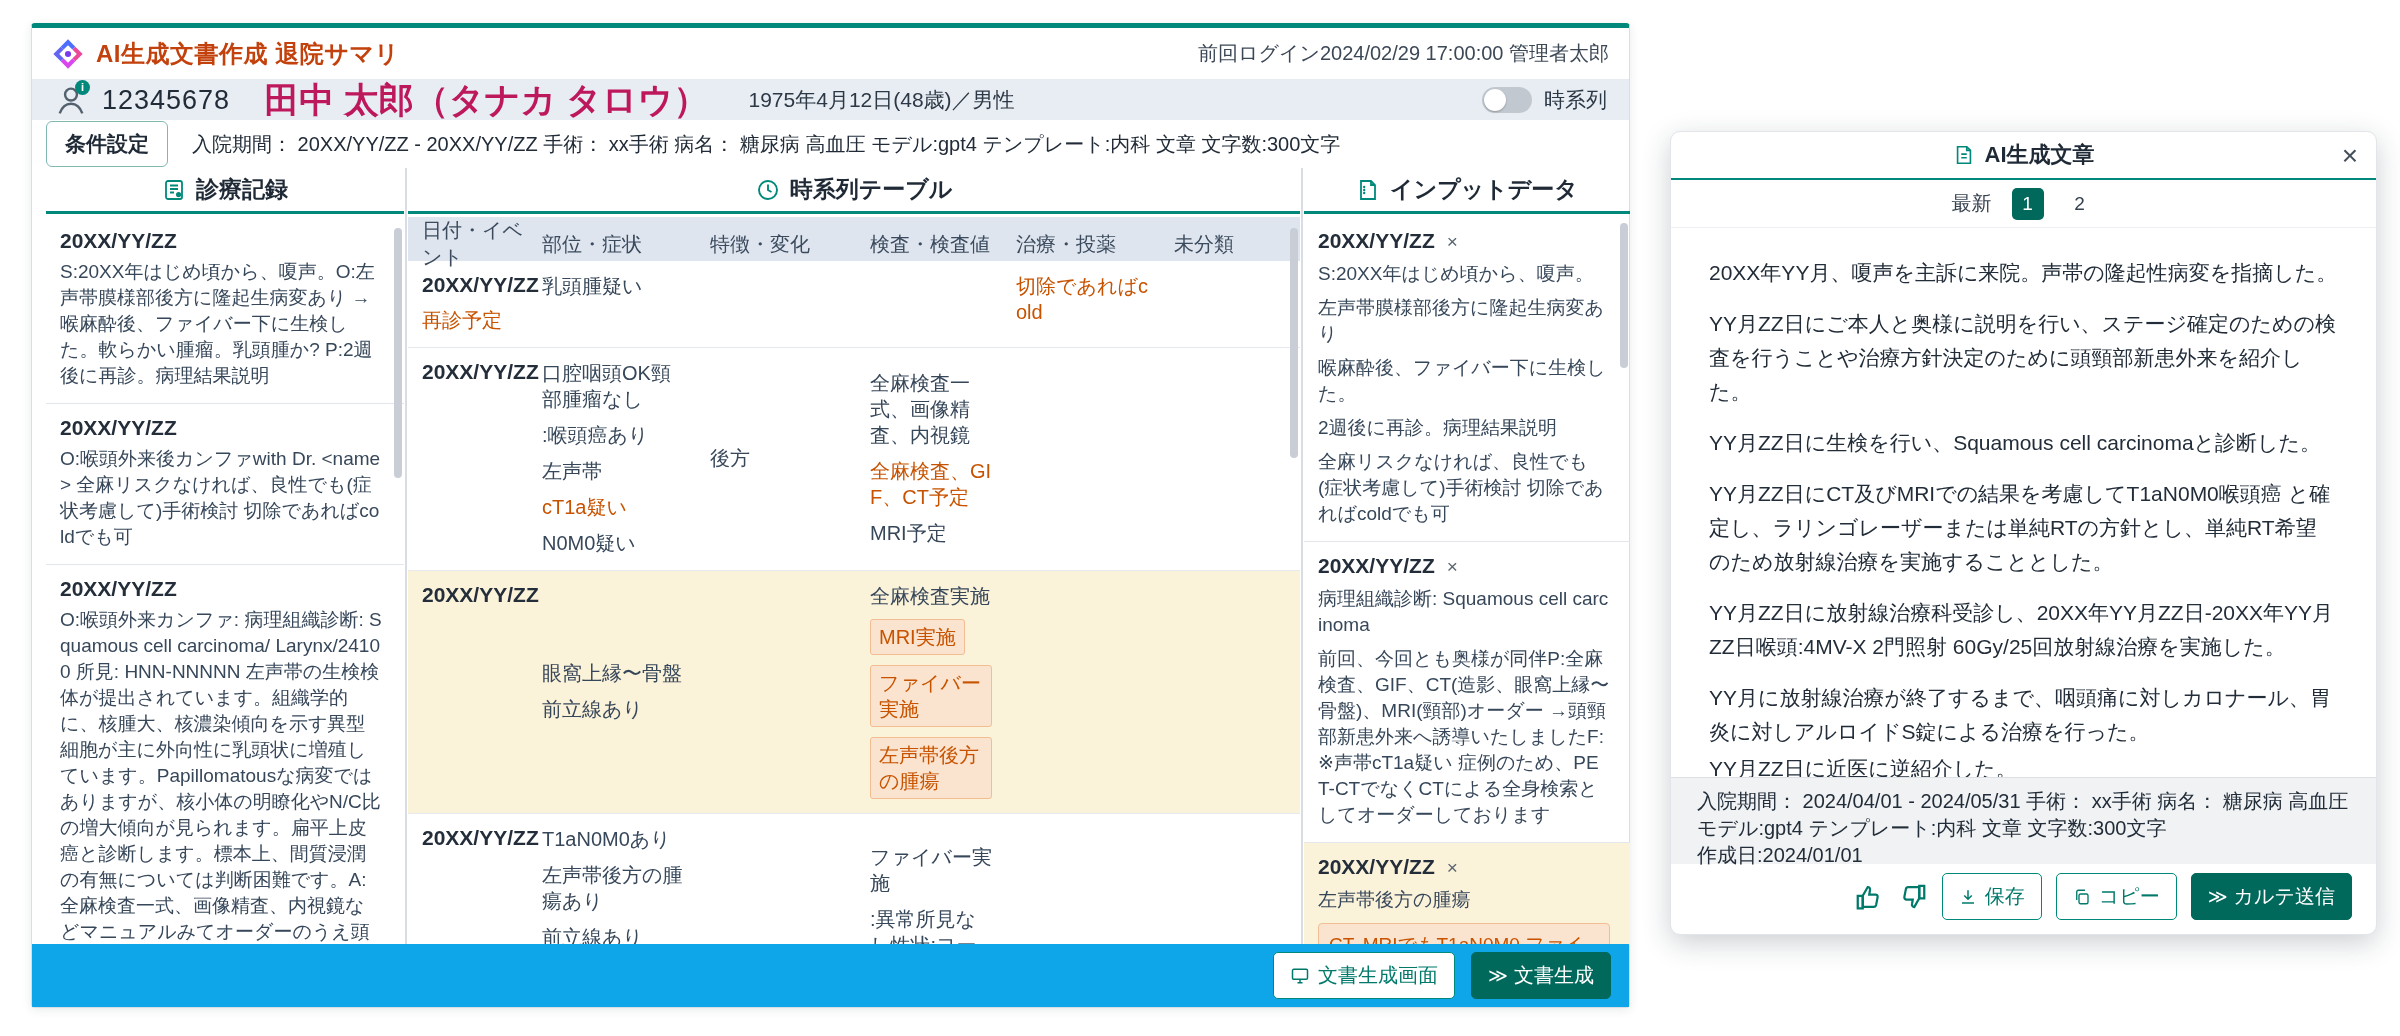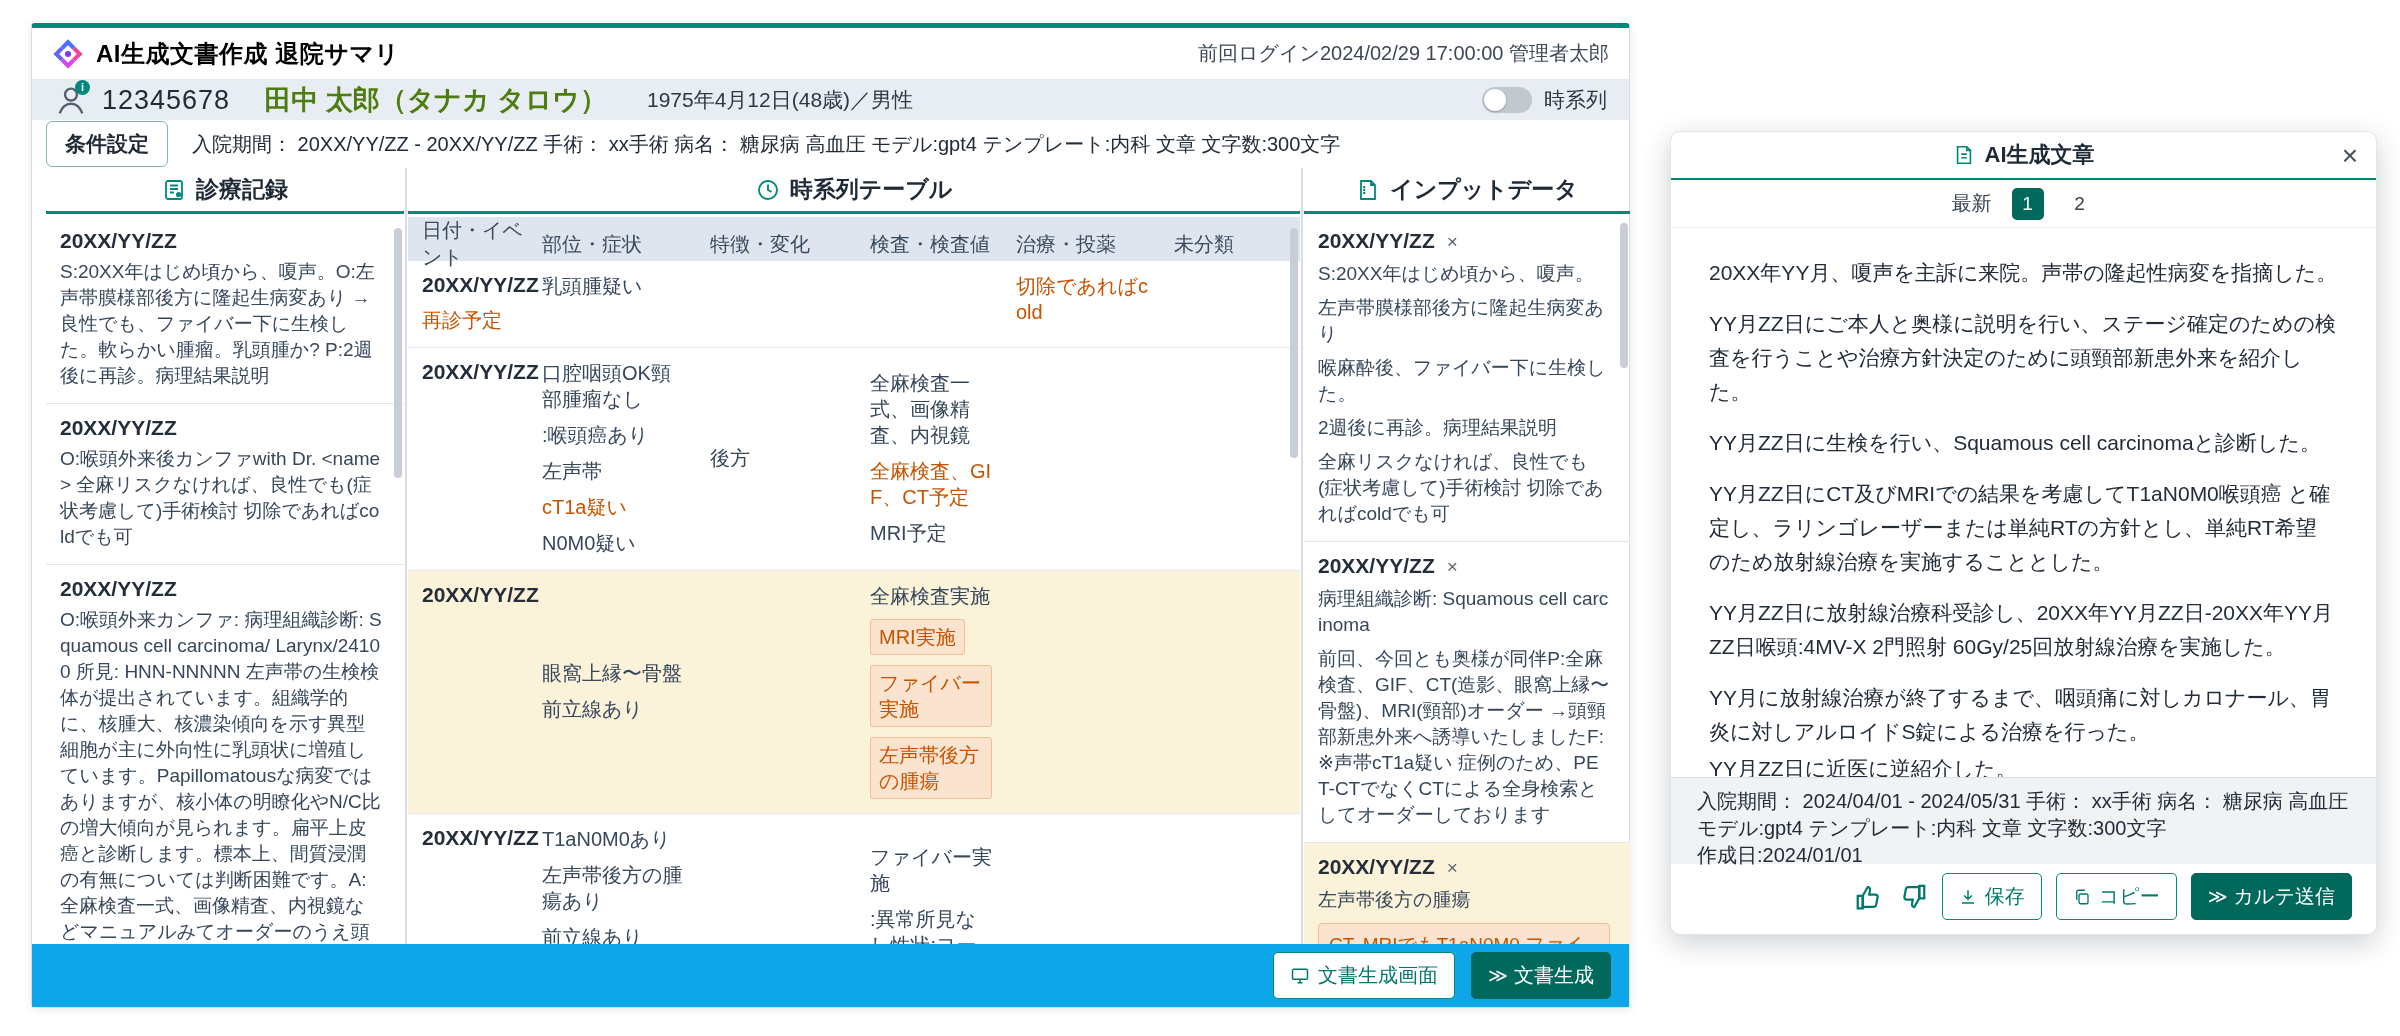--- a/index.html
+++ b/index.html
@@ -8,30 +8,30 @@
   .stage { position:relative; width:2400px; height:1036px; }
 
   
   .main-window { position:absolute; left:31px; top:23px; width:1599px; height:985px;
     background:#fff; border:1px solid #d9dee4; border-top:5px solid #00897b;
     border-radius:4px; box-shadow:0 2px 10px rgba(30,45,60,.10); }
 
   .app-header { position:absolute; left:0; top:0; width:100%; height:52px;
     display:flex; align-items:center; padding:0 20px; border-bottom:1px solid #e7eaee; }
   .logo { width:32px; height:32px; margin-right:12px; flex:none; }
-  .app-title { font-size:24px; font-weight:700; color:#000000; letter-spacing:.5px; }
+  .app-title { font-size:24px; font-weight:700; color:#c2410c; letter-spacing:.5px; }
   .login-info { margin-left:auto; font-size:20px; color:#3c4856; }
 
   .patient-bar { position:absolute; left:0; top:52px; width:100%; height:40px;
     background:#e8edf3; display:flex; align-items:center; padding:0 22px; }
   .p-icon-wrap { position:relative; width:34px; height:34px; margin-right:14px; flex:none; }
   .p-badge { position:absolute; right:-2px; top:-3px; width:15px; height:15px; border-radius:50%;
     background:#00897b; color:#fff; font-size:11px; font-weight:700; line-height:15px; text-align:center; }
   .p-id { font-size:27px; color:#222c38; letter-spacing:1px; margin-right:34px; }
-  .p-name { font-size:27px; font-weight:700; color:#4d7c0f; margin-right:40px; }
+  .p-name { font-size:35px; font-weight:700; color:#be185d; margin-right:40px; }
   .p-birth { font-size:21px; color:#2c3845; }
   .toggle-wrap { margin-left:auto; display:flex; align-items:center; gap:12px; }
   .toggle { width:50px; height:26px; border-radius:13px; background:#c2c8cf; position:relative; cursor:pointer; }
   .toggle-knob { position:absolute; left:2px; top:2px; width:22px; height:22px; border-radius:50%;
     background:#fff; box-shadow:0 1px 2px rgba(0,0,0,.25); }
   .toggle-label { font-size:21px; color:#2c3845;text-align:right; }
 
   .cond-bar { position:absolute; left:0; top:92px; width:100%; height:48px;
     display:flex; align-items:center; padding:0 14px; }
   .cond-btn { border:1px solid #7fb9b2; background:#fff; color:#1f2a36; font-weight:700;
@@ -172,21 +172,21 @@
           <svg class="hticon" viewBox="0 0 24 24" fill="none" stroke="#00897B" stroke-width="1.8">
             <rect x="4" y="3" width="16" height="18" rx="2"></rect>
             <path d="M8 7.5h8M8 11h8M8 14.5h4"></path>
             <circle cx="16.6" cy="16.6" r="2.6" fill="#00897B" stroke="none"></circle>
           </svg>
           <span class="httext">診療記録</span>
         </div>
         <div class="col-body">
           <article class="rentry">
             <span class="tdate">20XX/YY/ZZ</span>
-            <p>S:20XX年はじめ頃から、嗄声。O:左声帯膜様部後方に隆起生病変あり →良性でも、ファイバー下に生検した。軟らかい腫瘤。乳頭腫か? P:2週後に再診。病理結果説明</p>
+            <p>S:20XX年はじめ頃から、嗄声。O:左声帯膜様部後方に隆起生病変あり →喉麻酔後、ファイバー下に生検した。軟らかい腫瘤。乳頭腫か? P:2週後に再診。病理結果説明</p>
           </article>
           <article class="rentry">
             <span class="tdate">20XX/YY/ZZ</span>
             <p>O:喉頭外来後カンファwith Dr. &lt;name&gt; 全麻リスクなければ、良性でも(症状考慮して)手術検討 切除であればcoldでも可</p>
           </article>
           <article class="rentry">
             <span class="tdate">20XX/YY/ZZ</span>
             <p>O:喉頭外来カンファ: 病理組織診断: Squamous cell carcinoma/ Larynx/24100 所見: HNN-NNNNN 左声帯の生検検体が提出されています。組織学的に、核腫大、核濃染傾向を示す異型細胞が主に外向性に乳頭状に増殖しています。Papillomatousな病変ではありますが、核小体の明瞭化やN/C比の増大傾向が見られます。扁平上皮癌と診断します。標本上、間質浸潤の有無については判断困難です。A:全麻検査一式、画像精査、内視鏡などマニュアルみてオーダーのうえ頭頸部新患へ</p>
           </article>
 

